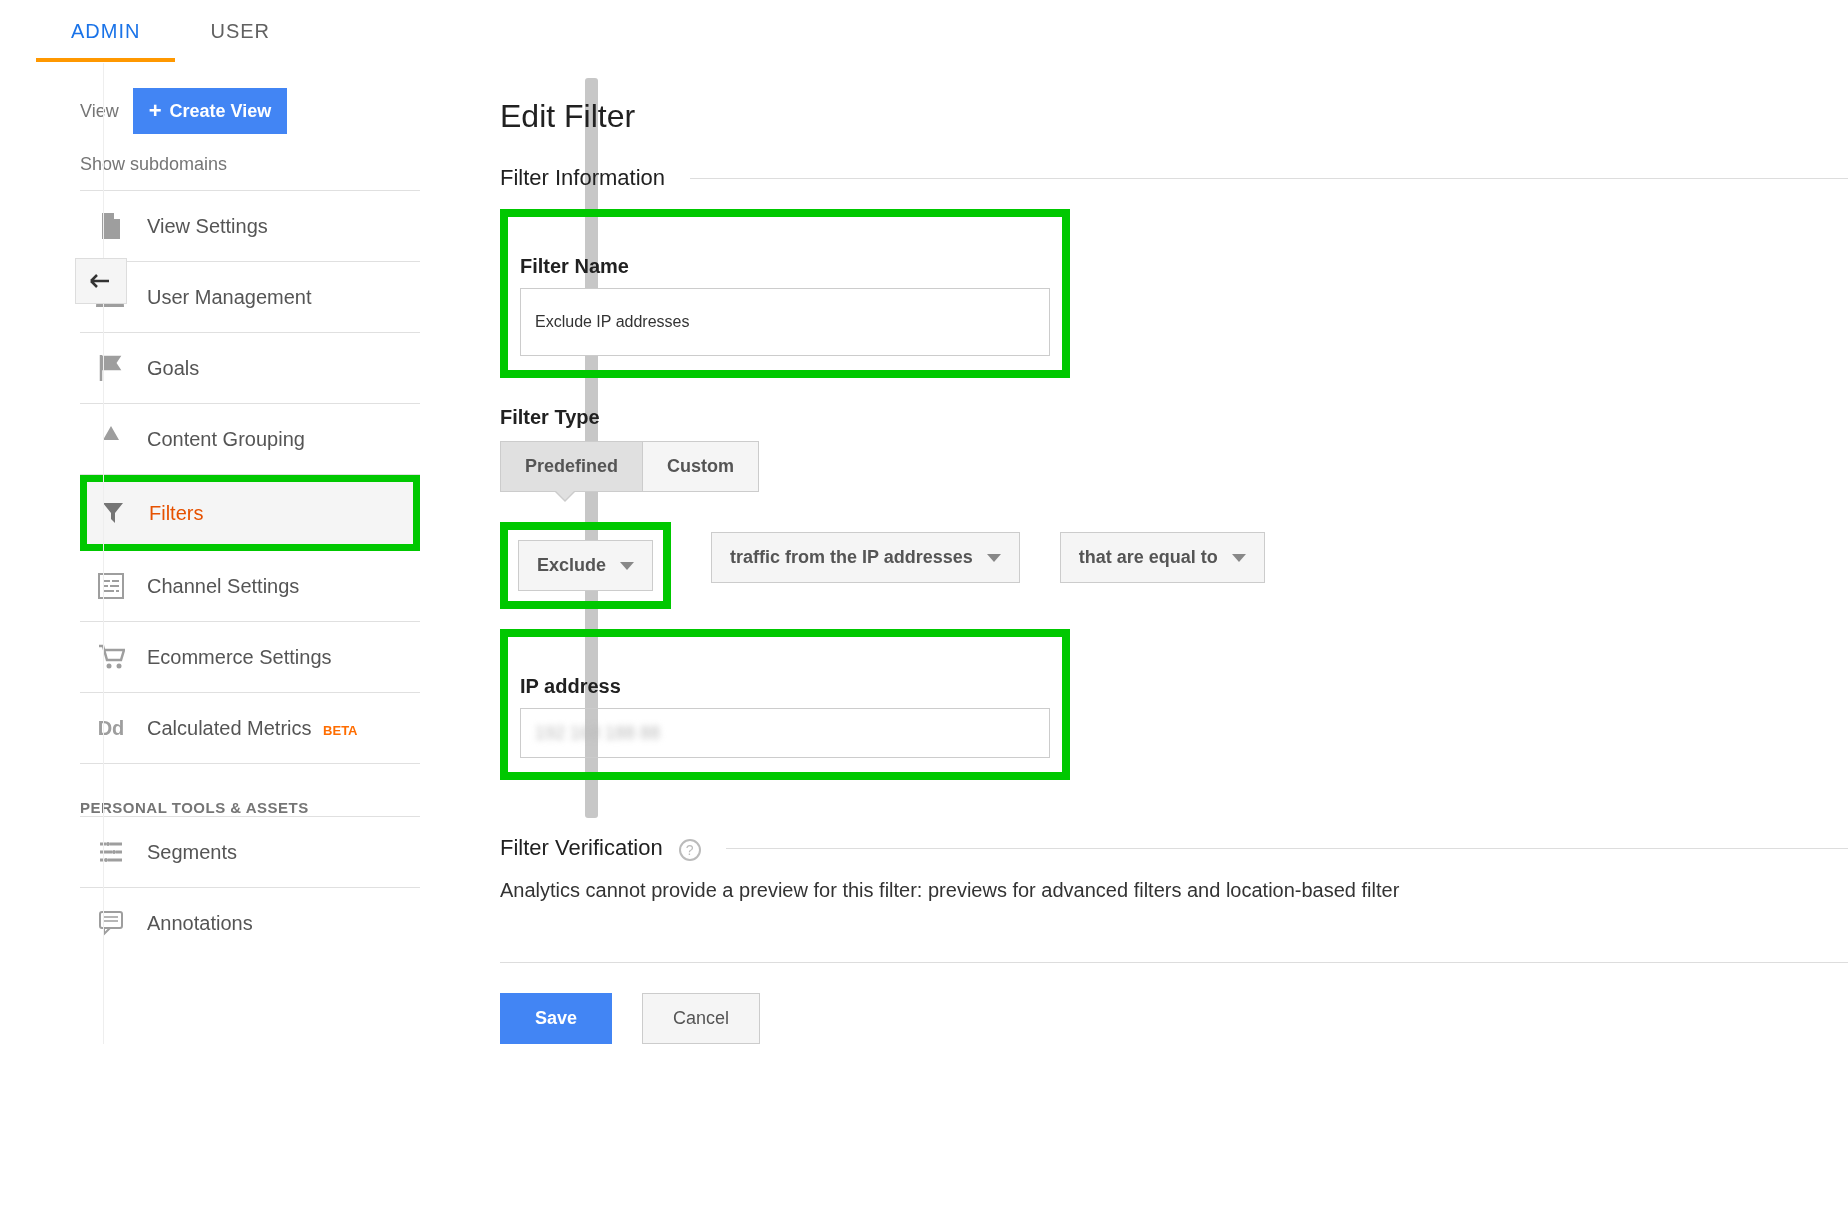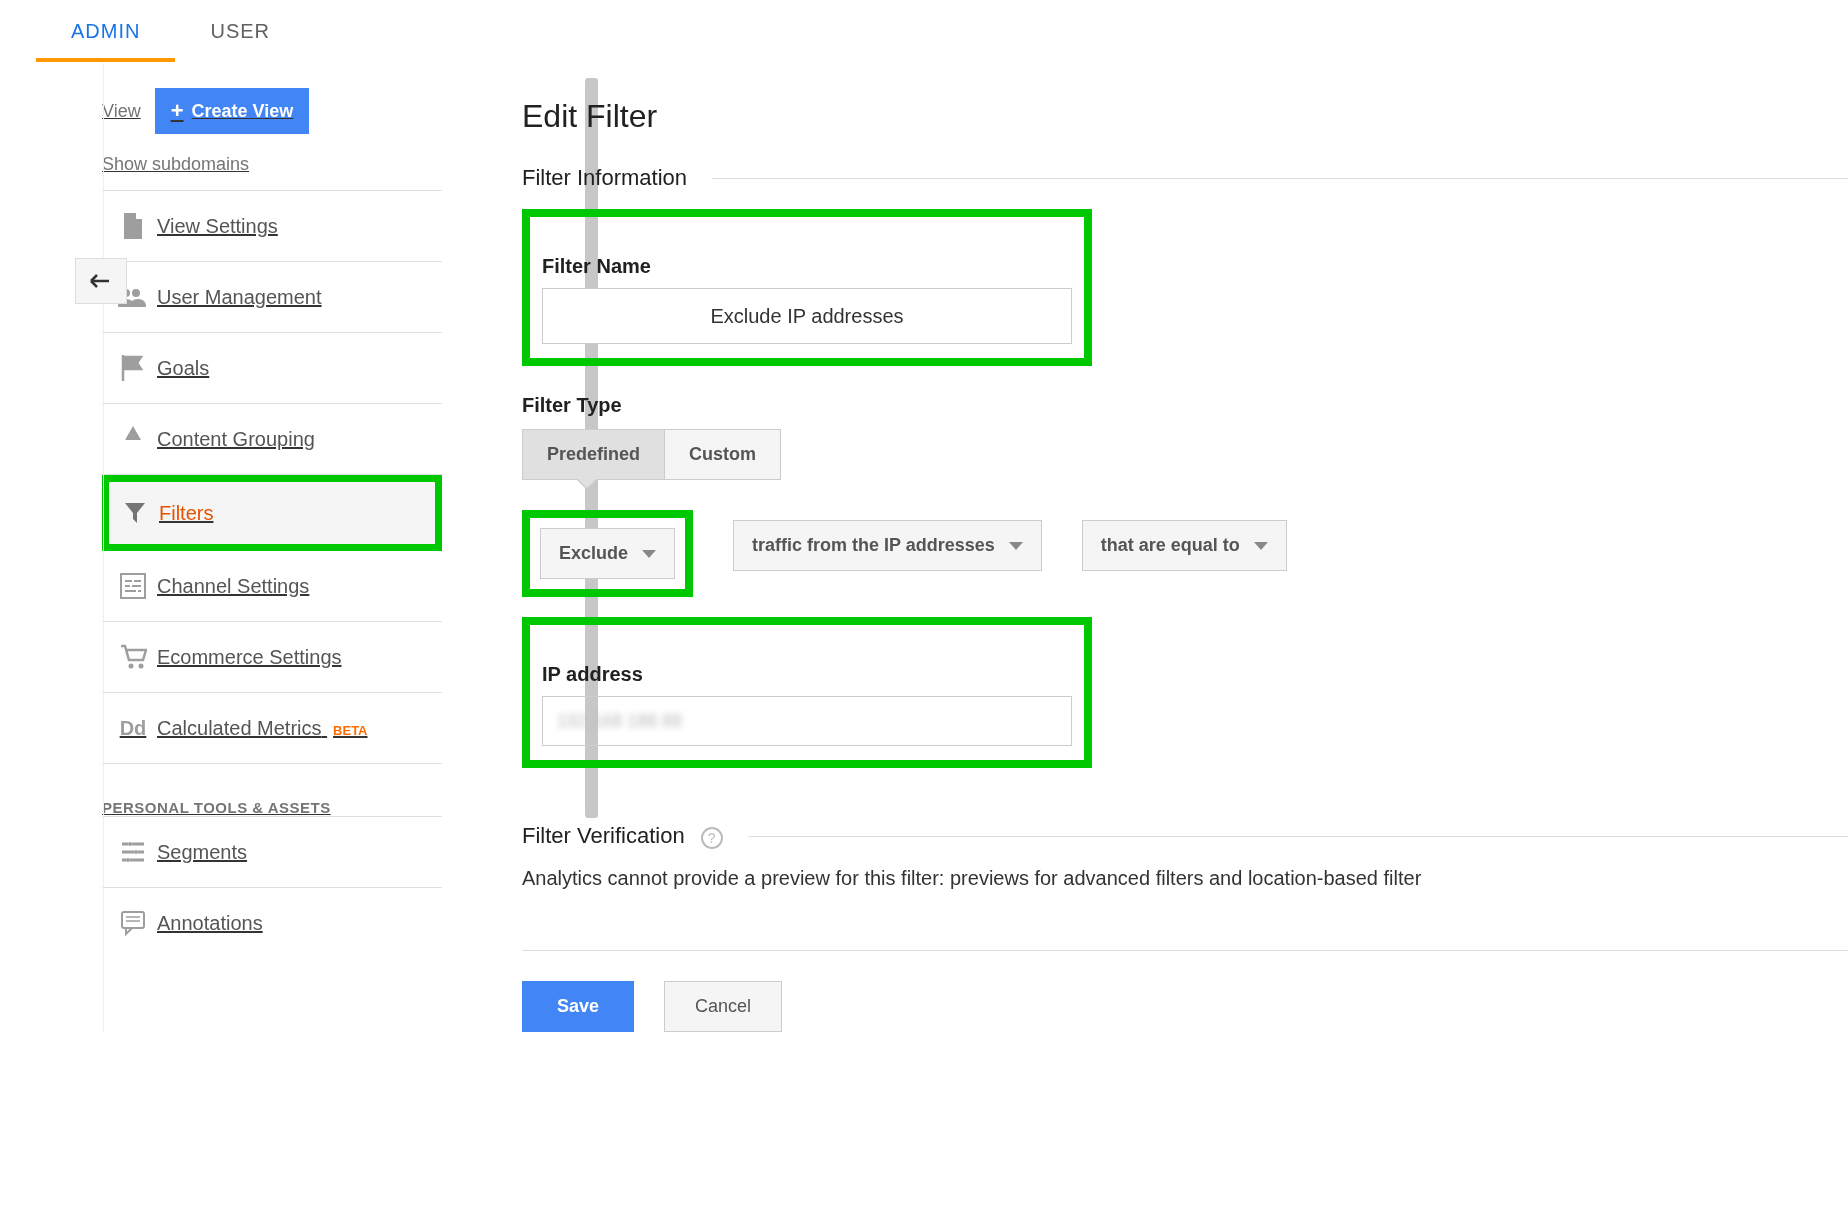--- a/index.html
+++ b/index.html
@@ -48,23 +48,22 @@
   height: 46px;
   background: #f5f5f5;
   border: 1px solid #ddd;
   display: flex;
   align-items: center;
   justify-content: center;
   cursor: pointer;
 }
 .sidebar {
   width: 340px;
-  margin-left: 102px;
+  margin-left: 80px;
   padding-top: 25px;
-  text-decoration: underline;
 }
 .view-row {
   display: flex;
   align-items: center;
   gap: 14px;
   padding: 0 0 12px 0;
 }
 .view-label {
   color: #757575;
   font-size: 18px;
@@ -89,21 +88,21 @@
   color: #757575;
   font-size: 18px;
   padding: 8px 0 15px 0;
 }
 .nav-list {
   border-top: 1px solid #e0e0e0;
 }
 .nav-item {
   display: flex;
   align-items: center;
-  gap: 8px;
+  gap: 20px;
   padding: 22px 0 22px 15px;
   border-bottom: 1px solid #e0e0e0;
   cursor: pointer;
   font-size: 20px;
   color: #555;
 }
 .nav-item .icon {
   width: 32px;
   height: 26px;
   display: flex;
@@ -181,26 +180,25 @@
 }
 .field-label {
   font-size: 20px;
   font-weight: bold;
   color: #212121;
   margin-bottom: 10px;
   margin-top: 28px;
 }
 .text-input {
   width: 530px;
-  height: 56px;
+  height: 68px;
   border: 1px solid #ccc;
   padding: 0 14px;
-  font-size: 20px;
+  font-size: 16px;
   color: #333;
-  text-align: center;
 }
 .filter-type-section {
   margin-top: 22px;
 }
 .type-tabs {
   display: flex;
   margin-top: 12px;
   position: relative;
 }
 .type-tab {

